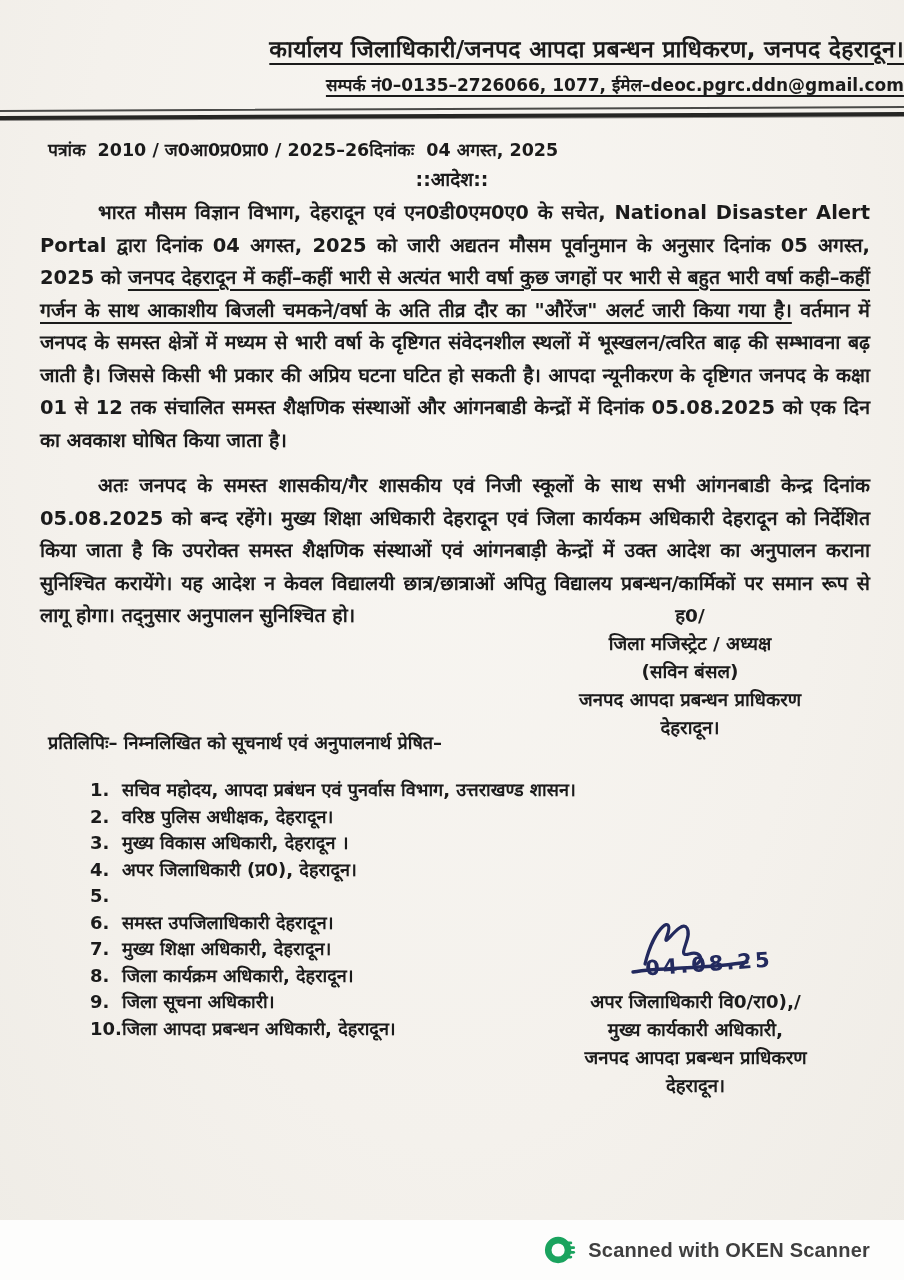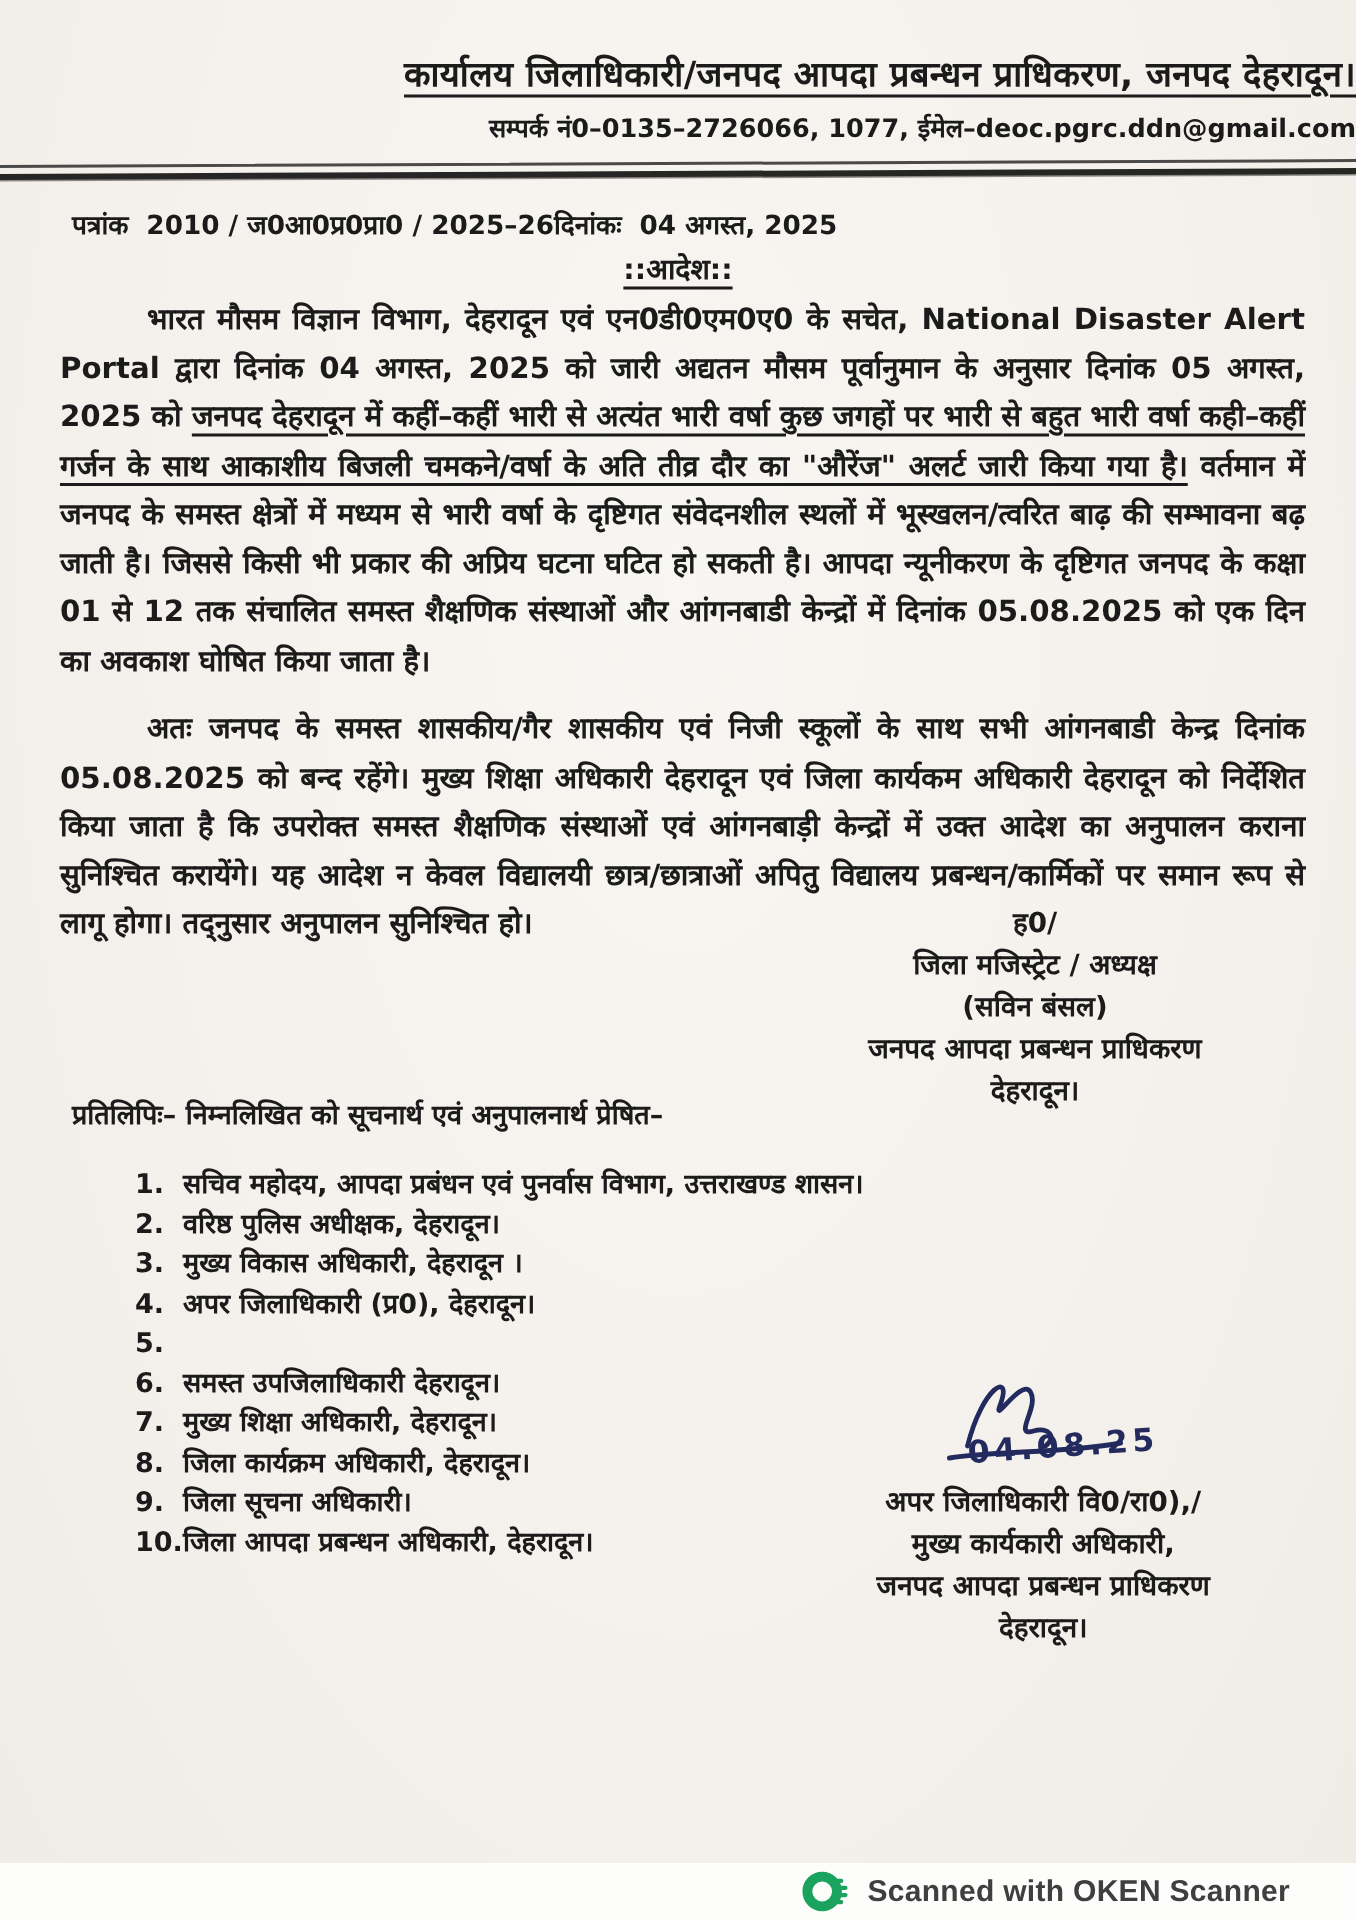--- a/index.html
+++ b/index.html
@@ -17,40 +17,40 @@
   .hdr{position:absolute;top:32px;left:0;right:0;text-align:right;}
   .hdr-title{
     display:inline-block;font-size:23px;font-weight:700;
     text-decoration:underline;text-decoration-thickness:2px;text-underline-offset:6px;
     letter-spacing:.3px;
   }
   .hdr-contact{
     margin-top:9px;font-size:17px;font-weight:700;
   }
   .hdr-contact span{
-    text-decoration-thickness:1.6px;text-underline-offset:4px;
+    text-decoration:underline;text-decoration-thickness:1.6px;text-underline-offset:4px;
   }
   
   .rule{position:absolute;top:108px;left:-6px;right:-6px;transform:rotate(-.25deg);}
   .rule .r1{height:2px;background:#4a4a48;border-radius:2px;}
   .rule .r2{height:4px;background:#262624;margin-top:4px;border-radius:2px;box-shadow:0 1px 0 #8a8885;}
   
   .refrow{
     position:absolute;top:137px;left:48px;right:58px;
     display:flex;
     font-size:17.5px;font-weight:700;
   }
   .refrow .lbl{margin-right:12px;}
   .ref-left,.ref-right{display:flex;}
   
   .order{
     position:absolute;top:166px;left:0;right:0;text-align:center;
     font-size:19px;font-weight:700;
   }
-  .order span{text-decoration:underline;text-decoration-thickness:1.8px;text-underline-offset:5px;text-align:right;}
+  .order span{text-decoration-thickness:1.8px;text-underline-offset:5px;text-align:right;}
   
   .bodytext{
     position:absolute;top:197px;left:40px;width:830px;
     font-size:19.5px;font-weight:700;line-height:32.5px;
     text-align:justify;
   }
   .bodytext p{margin:0;text-indent:58px;}
   .bodytext p + p{margin-top:13px;}
   .useg{text-decoration:underline;text-decoration-thickness:1.7px;text-underline-offset:5px;}
   
@@ -70,24 +70,24 @@
   }
   .sig2 .scribble{position:relative;height:76px;}
   .sig2 svg{position:absolute;left:78px;top:0;}
   .hand-date{
     position:absolute;left:92px;top:38px;
     color:#232a5e;font-size:21px;letter-spacing:3px;
     transform:rotate(-4deg);font-weight:700;
   }
   
   .footer{
-    position:absolute;left:0;right:0;bottom:0;height:38px;
+    position:absolute;left:0;right:0;bottom:0;height:60px;
     background:#fdfdfc;
     display:flex;align-items:center;justify-content:flex-end;
-    padding-right:44px;box-sizing:border-box;gap:12px;
+    padding-right:34px;box-sizing:border-box;gap:12px;
   }
   .oken-logo{width:32px;height:32px;flex:0 0 32px;}
   .footer-text{
     font-family:"Liberation Sans", sans-serif;
     font-size:20px;color:#3f3f3f;font-weight:600;letter-spacing:.2px;
   }
 </style>
 </head>
 <body>
 

